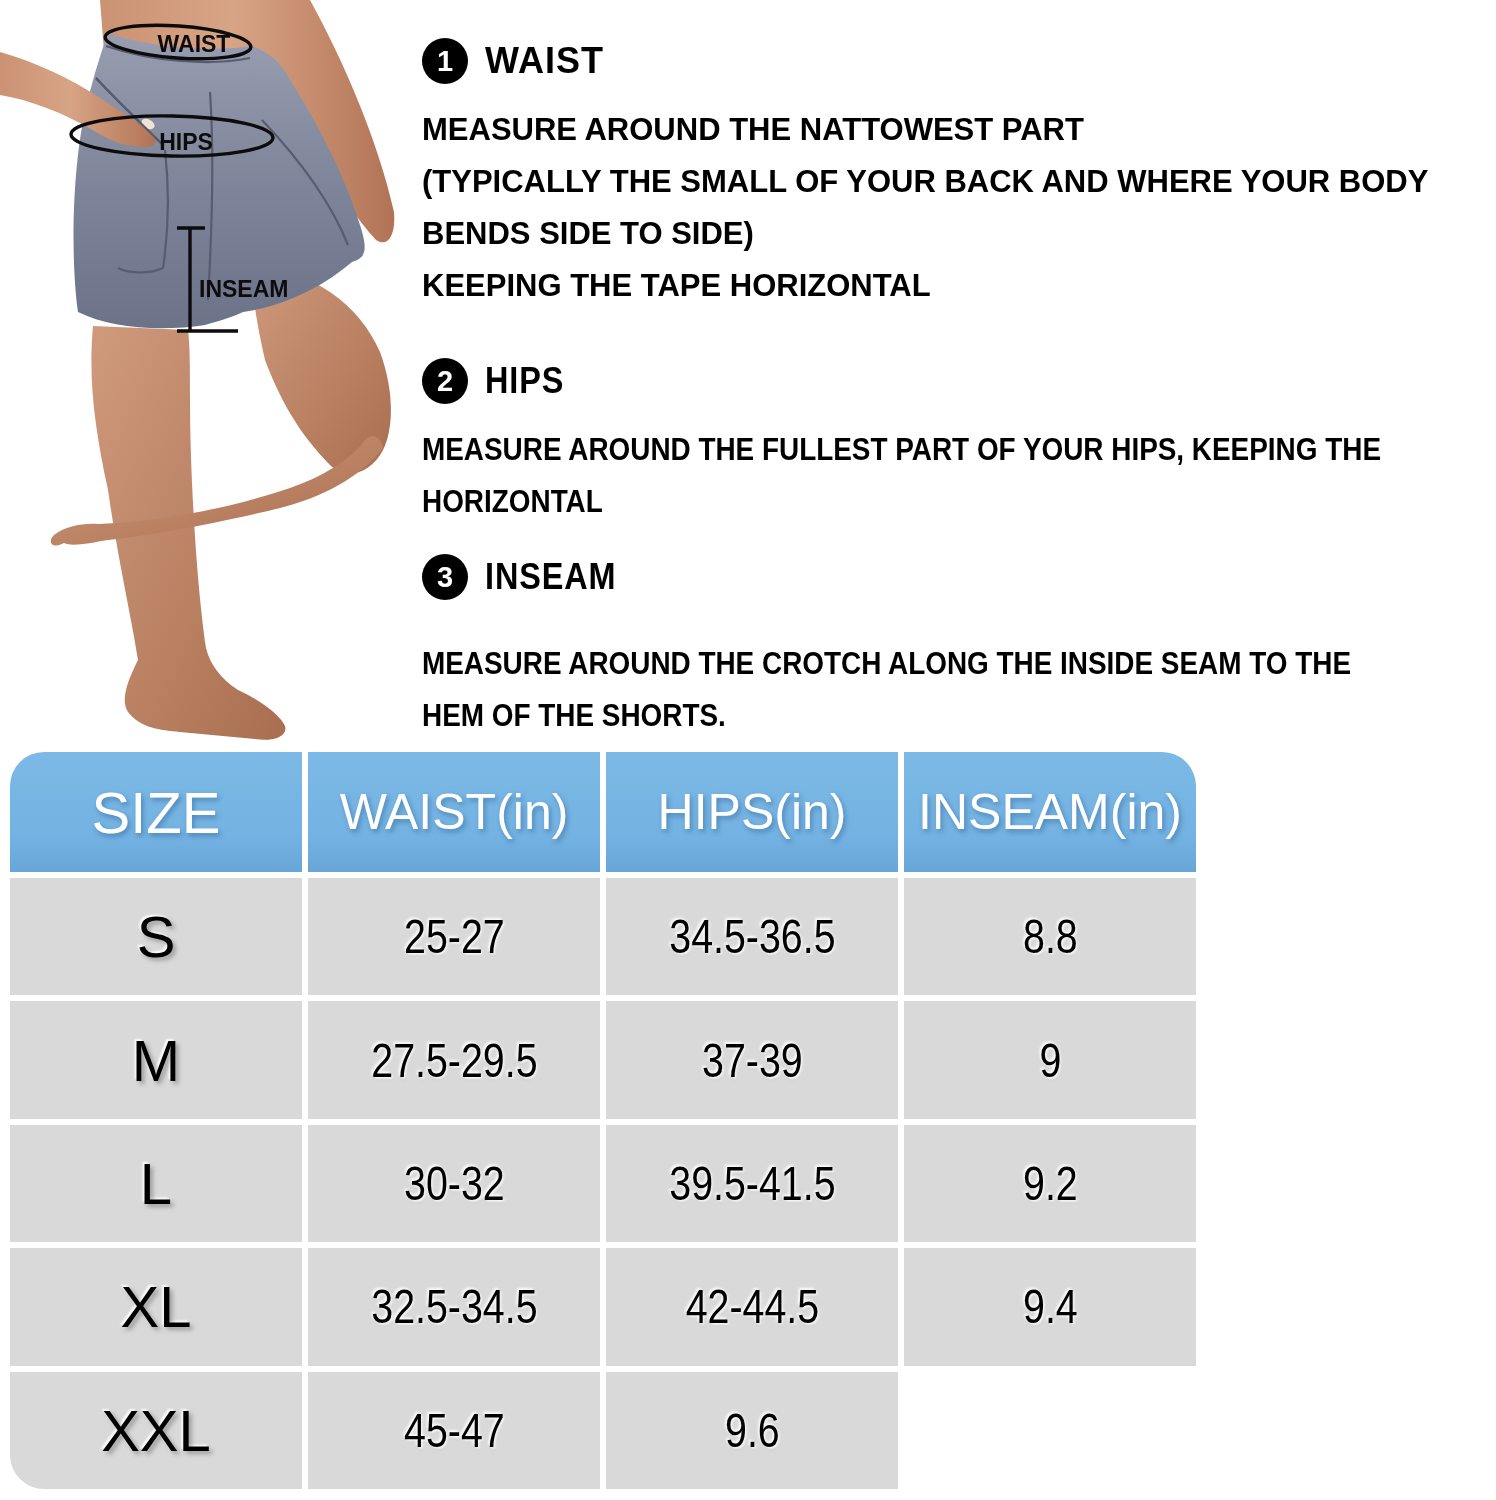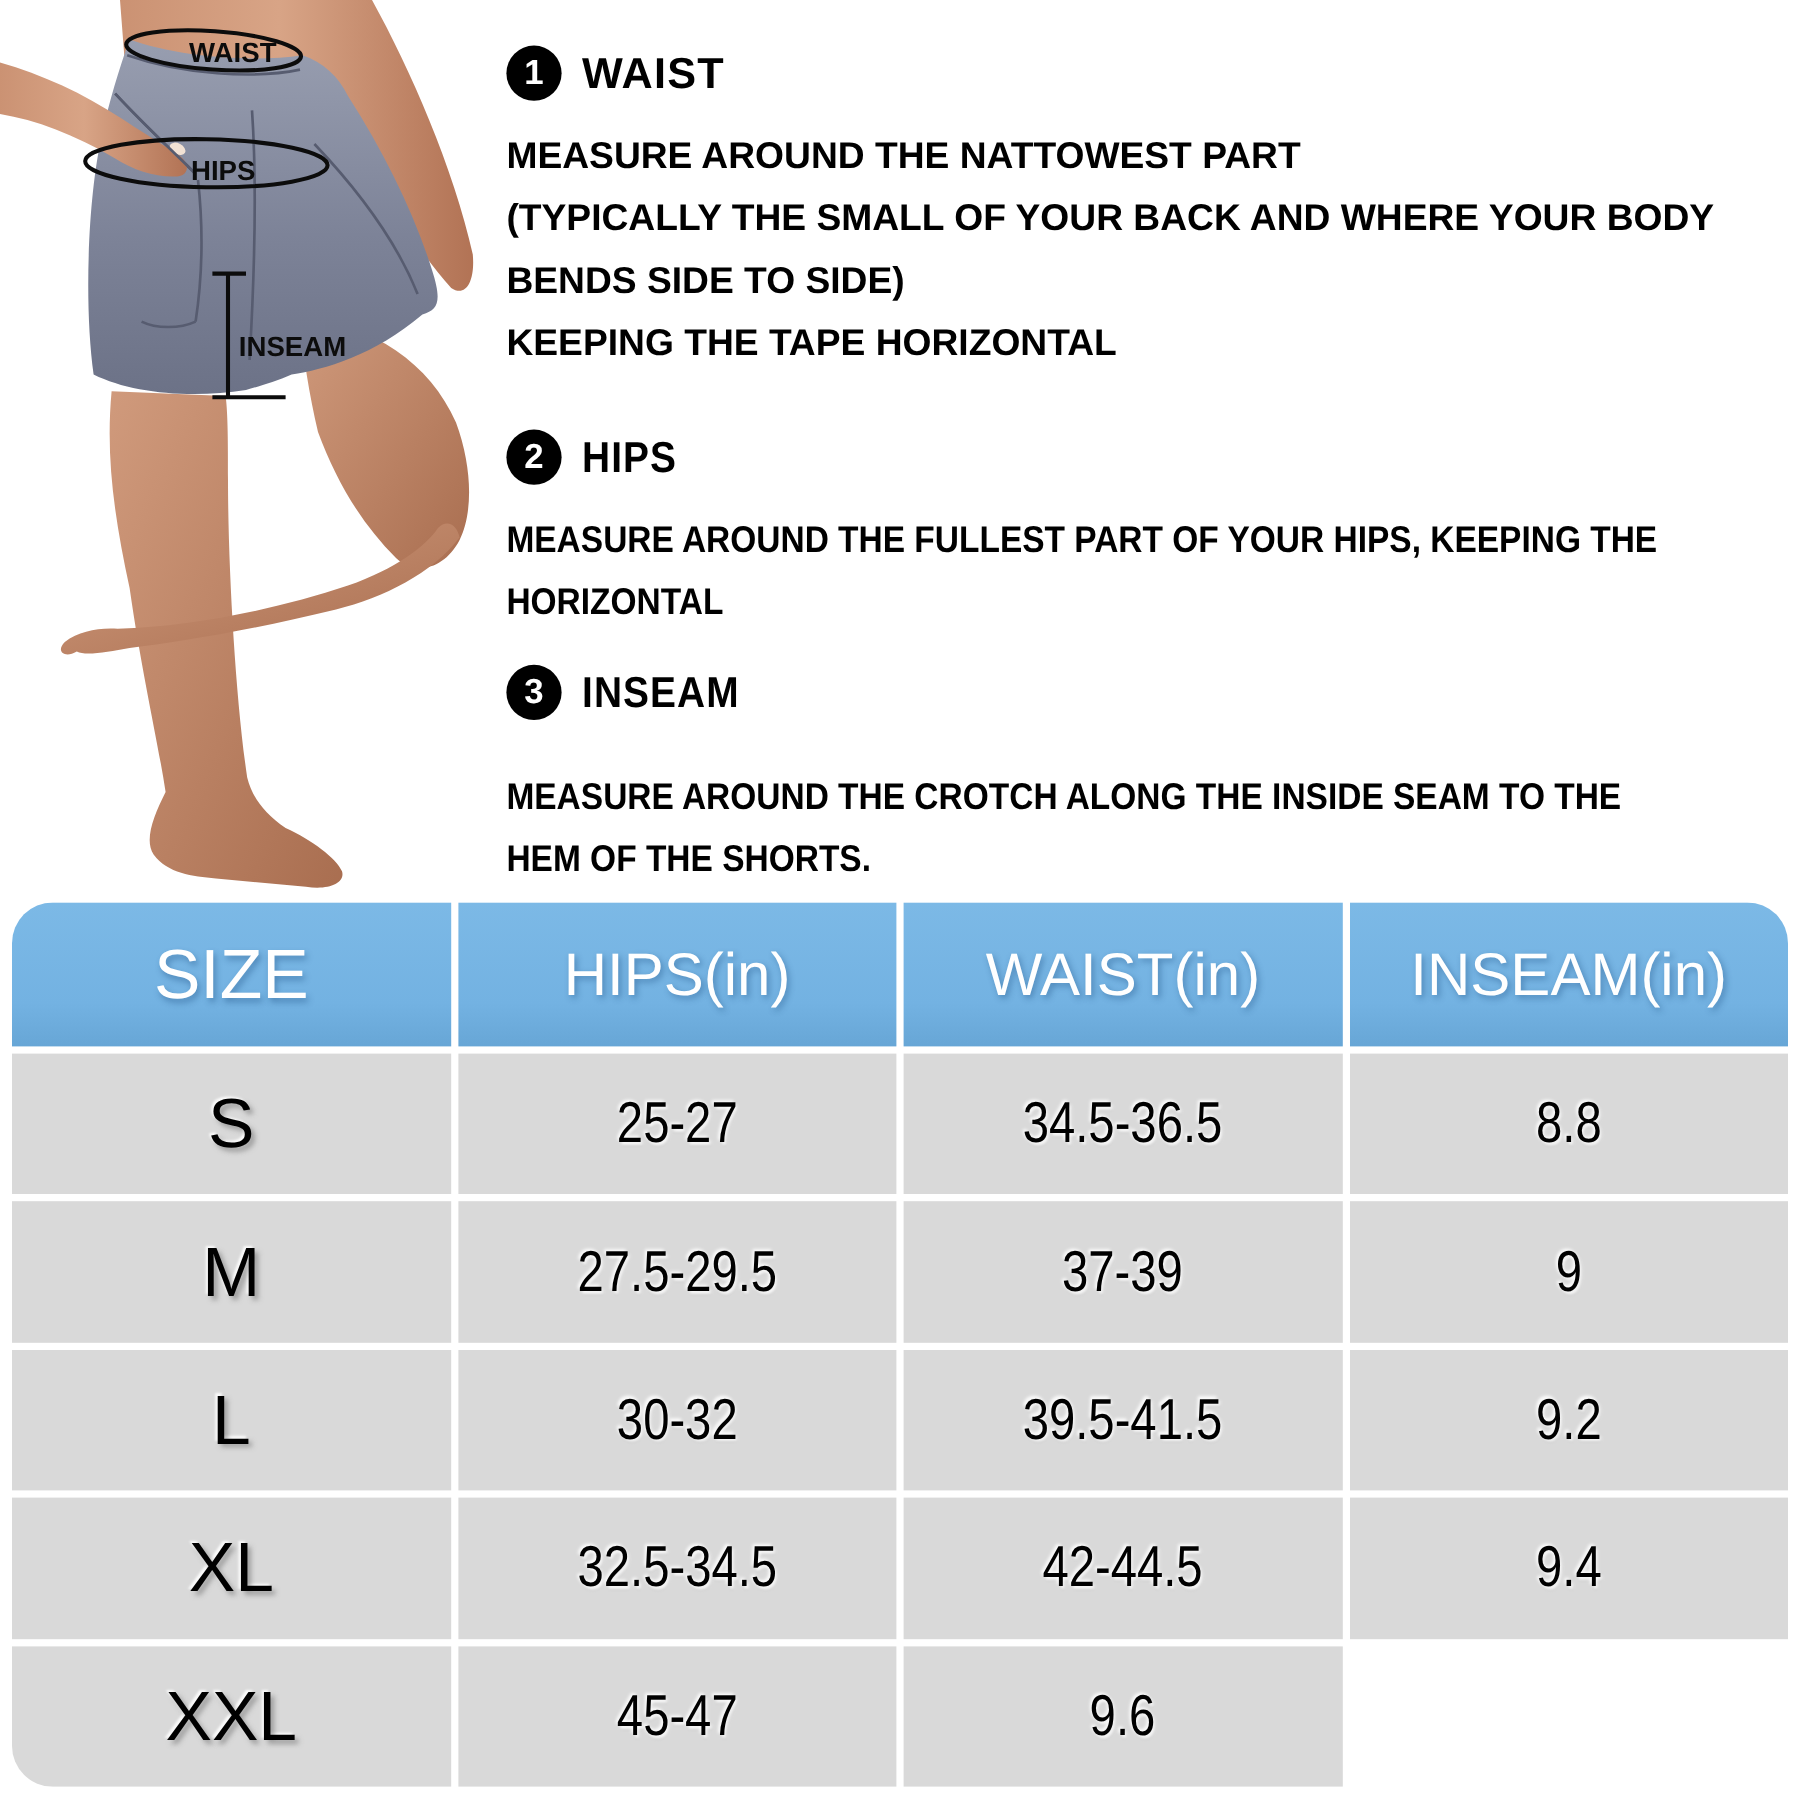--- a/index.html
+++ b/index.html
@@ -31,21 +31,21 @@
   .instr.condensed .instr-title,
   .instr.condensed .line{display:inline-block;transform:scaleX(.9);transform-origin:left center;}
   .instr.condensed .line{display:block;}
   #instr-waist{top:36px;}
   #instr-hips{top:356px;}
   #instr-inseam{top:552px;}
   #instr-inseam .instr-body{margin-top:36px;}
 
   
   .size-table{
-    position:absolute;left:10px;top:752px;width:1480px;height:737px;
+    position:absolute;left:10px;top:752px;width:1186px;height:737px;
     display:grid;grid-template-columns:repeat(4,1fr);
     grid-template-rows:120px repeat(5,1fr);
     gap:6px;background:#fff;border-radius:34px;overflow:hidden;
   }
   .cell{display:flex;align-items:center;justify-content:center;}
   .cell.head{
     background:linear-gradient(180deg,#7cb9e6 0%,#73b2e2 70%,#67a6d6 100%);
     color:#fff;font-size:50px;
     text-shadow:2px 3px 5px rgba(30,80,130,.45);
   }
@@ -198,22 +198,22 @@
         <div class="line">MEASURE AROUND THE CROTCH ALONG THE INSIDE SEAM TO THE</div>
         <div class="line">HEM OF THE SHORTS.</div>
       </div>
     </section>
 
   </div>
 
   <div class="size-table">
 
     <div class="cell head first">SIZE</div>
+    <div class="cell head">WAIST(in)</div>
     <div class="cell head">HIPS(in)</div>
-    <div class="cell head">WAIST(in)</div>
     <div class="cell head">INSEAM(in)</div>
 
     <div class="cell data">
         <span class="size-label">S</span>
       </div>
     <div class="cell data">
         <span class="num">25-27</span>
       </div>
     <div class="cell data">
         <span class="num">34.5-36.5</span>

